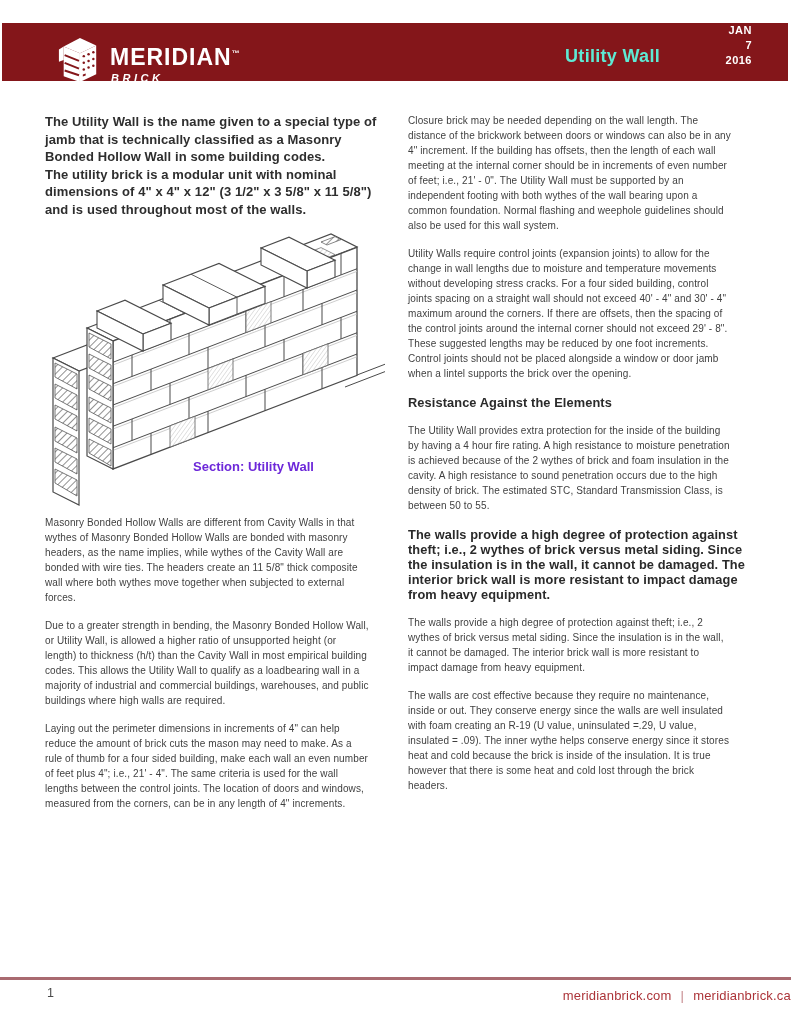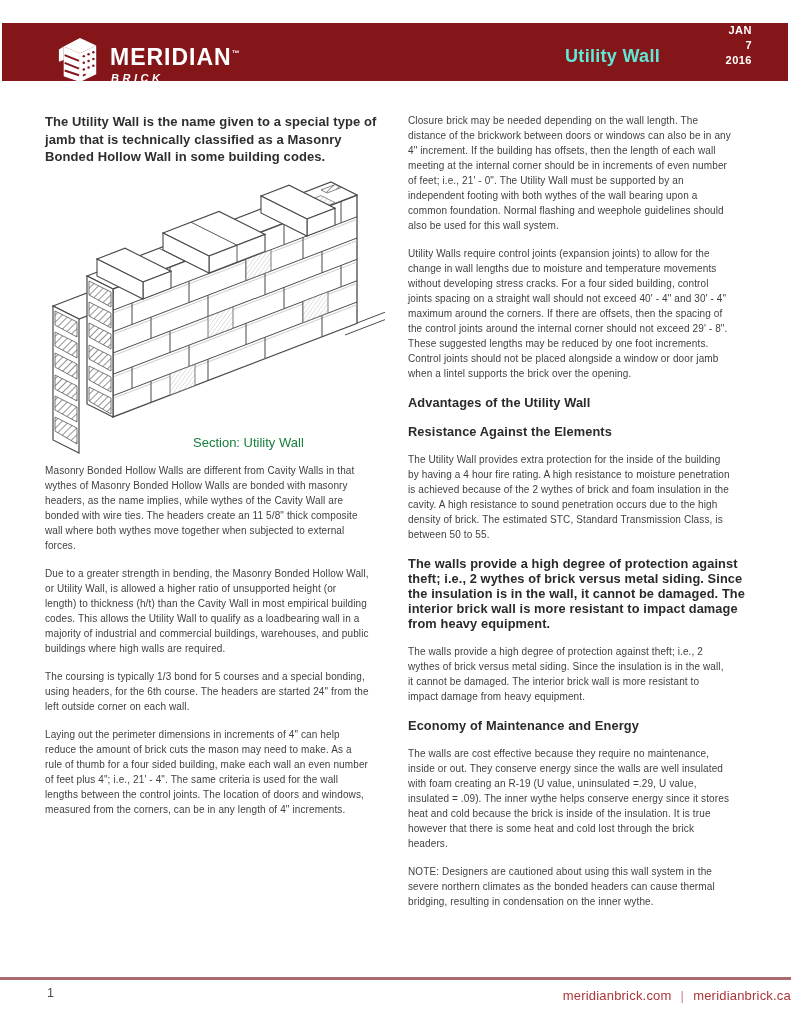--- a/index.html
+++ b/index.html
@@ -23,21 +23,21 @@
   .col-left{width:340px;flex:0 0 340px;}
   .col-right{flex:1;}
   .intro{font-weight:bold;color:#2e2e2e;font-size:13px;line-height:17.5px;letter-spacing:.1px;}
   .para{font-size:10px;line-height:15px;letter-spacing:.12px;margin:0 16px 13px 0;}
   .col-left .para{margin-bottom:13px;}
   .rh{font-weight:bold;color:#2a2a2a;font-size:12.8px;line-height:15px;margin:14px 0 13px 0;letter-spacing:.1px;}
 
   
   .figure{position:relative;width:340px;height:292px;margin:3px 0 2px 0;}
   .figure svg{position:absolute;left:0;top:0;}
-  .fig-caption{position:absolute;left:148px;top:238px;font-weight:normal;color:#15803d;font-size:13px;margin-top:28px;}
+  .fig-caption{position:absolute;left:148px;top:238px;font-weight:bold;color:#6d28d9;font-size:13px;}
 
   
   .foot-rule{position:absolute;left:0;right:0;top:977px;height:3px;background:#a96a70;}
   .foot-page{position:absolute;left:47px;top:986px;font-size:12.5px;color:#4a4a4a;}
   .foot-links{position:absolute;left:0;right:0;top:988px;text-align:right;font-size:13px;color:#AC3439;letter-spacing:.2px;}
   .foot-sep{color:#c5878c;padding:0 9px;}
   a.flink{color:#AC3439;text-decoration:none;}
 </style>
 </head>
 <body>
@@ -76,20 +76,21 @@
       <div>7</div>
       <div>2016</div>
     </div>
   </div>
 
   <div class="columns">
 
     <div class="col-left">
       <div class="intro">
         <div>The Utility Wall is the name given to a special type of jamb that is technically classified as a Masonry Bonded Hollow Wall in some building codes.</div>
+        <div>The utility brick is a modular unit with nominal dimensions of 4" x 4" x 12" (3 1/2" x 3 5/8" x 11 5/8") and is used throughout most of the walls.</div>
       </div>
 
       <div class="figure">
         <svg width="340" height="292" viewBox="0 0 340 292">
           <defs>
             <pattern id="hb" patternUnits="userSpaceOnUse" width="5" height="5" patternTransform="rotate(45)">
               <rect width="5" height="5" fill="#ffffff"></rect>
               <line x1="0" y1="0" x2="0" y2="5" stroke="#6c6c6c" stroke-width="1.5"></line>
             </pattern>
             <pattern id="hl" patternUnits="userSpaceOnUse" width="4" height="4" patternTransform="rotate(45)">
@@ -151,36 +152,32 @@
           </g>
           <polygon points="276,21 290,15.6 296,18.6 282,24" fill="url(#hb)" stroke="#555" stroke-width="0.7"></polygon>
 
           <path d="M312,154 L350,139.4 M300,166 L352,146" stroke="#4a4a4a" stroke-width="1" fill="none"></path>
         </svg>
         <div class="fig-caption">Section: Utility Wall</div>
       </div>
 
       <p class="para">Masonry Bonded Hollow Walls are different from Cavity Walls in that wythes of Masonry Bonded Hollow Walls are bonded with masonry headers, as the name implies, while wythes of the Cavity Wall are bonded with wire ties. The headers create an 11 5/8" thick composite wall where both wythes move together when subjected to external forces.</p>
       <p class="para">Due to a greater strength in bending, the Masonry Bonded Hollow Wall, or Utility Wall, is allowed a higher ratio of unsupported height (or length) to thickness (h/t) than the Cavity Wall in most empirical building codes. This allows the Utility Wall to qualify as a loadbearing wall in a majority of industrial and commercial buildings, warehouses, and public buildings where high walls are required.</p>
-      <p class="para">The coursing is typically 1/3 bond for 5 courses and a special bonding, using headers, for the 6th course. The headers are started 24" from the left outside corner on each wall.</p>
       <p class="para">Laying out the perimeter dimensions in increments of 4" can help reduce the amount of brick cuts the mason may need to make. As a rule of thumb for a four sided building, make each wall an even number of feet plus 4"; i.e., 21' - 4". The same criteria is used for the wall lengths between the control joints. The location of doors and windows, measured from the corners, can be in any length of 4" increments.</p>
     </div>
 
     <div class="col-right">
       <p class="para">Closure brick may be needed depending on the wall length. The distance of the brickwork between doors or windows can also be in any 4" increment. If the building has offsets, then the length of each wall meeting at the internal corner should be in increments of even number of feet; i.e., 21' - 0". The Utility Wall must be supported by an independent footing with both wythes of the wall bearing upon a common foundation. Normal flashing and weephole guidelines should also be used for this wall system.</p>
       <p class="para">Utility Walls require control joints (expansion joints) to allow for the change in wall lengths due to moisture and temperature movements without developing stress cracks.  For a four sided building, control joints spacing on a straight wall should not exceed 40' - 4" and 30' - 4" maximum around the corners. If there are offsets, then the spacing of the control joints around the internal corner should not exceed 29' - 8". These suggested lengths may be reduced by one foot increments. Control joints should not be placed alongside a window or door jamb when a lintel supports the brick over the opening.</p>
-      <h3 class="rh">Advantages of the Utility Wall</h3>
       <h3 class="rh">Resistance Against the Elements</h3>
       <p class="para">The Utility Wall provides extra protection for the inside of the building by having a 4 hour fire rating. A high resistance to moisture penetration is achieved because of the 2 wythes of brick and foam insulation in the cavity. A high resistance to sound penetration occurs due to the high density of brick. The estimated STC, Standard Transmission Class, is between 50 to 55.</p>
       <h3 class="rh">The walls provide a high degree of protection against theft; i.e., 2 wythes of brick versus metal siding. Since the insulation is in the wall, it cannot be damaged. The interior brick wall is more resistant to impact damage from heavy equipment.</h3>
 
       <p class="para" style="display:block">The walls provide a high degree of protection against theft; i.e., 2 wythes of brick versus metal siding. Since the insulation is in the wall, it cannot be damaged. The interior brick wall is more resistant to impact damage from heavy equipment.</p>
-      <h3 class="rh">Economy of Maintenance and Energy</h3>
       <p class="para">The walls are cost effective because they require no maintenance, inside or out. They conserve energy since the walls are well insulated with foam creating an R-19 (U value, uninsulated =.29, U value, insulated = .09). The inner wythe helps conserve energy since it stores heat and cold because the brick is inside of the insulation. It is true however that there is some heat and cold lost through the brick headers.</p>
-      <p class="para">NOTE:  Designers are cautioned about using this wall system in the severe northern climates as the bonded headers can cause thermal bridging, resulting in condensation on the inner wythe.</p>
     </div>
   </div>
 
   <div class="foot-rule"></div>
   <div class="foot-page">1</div>
   <div class="foot-links">
     <a class="flink" href="#">meridianbrick.com</a><span class="foot-sep">|</span><a class="flink" href="#">meridianbrick.ca</a>
   </div>
 
 </div>

